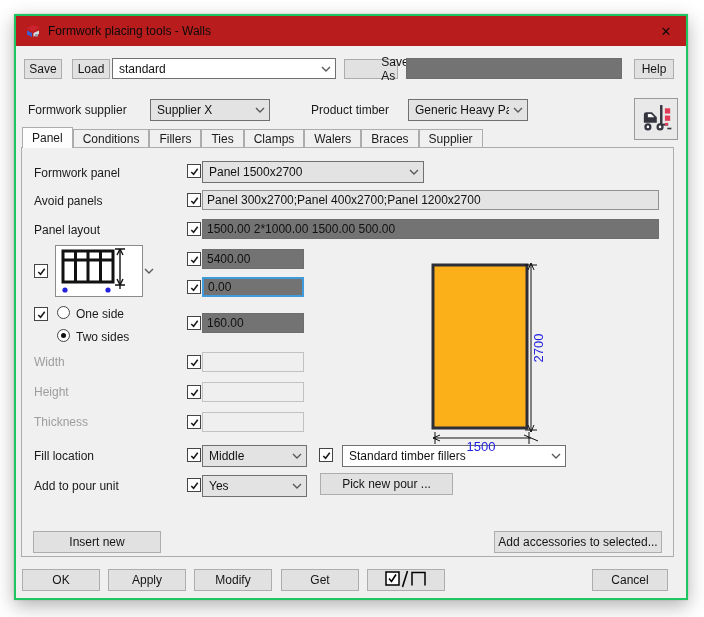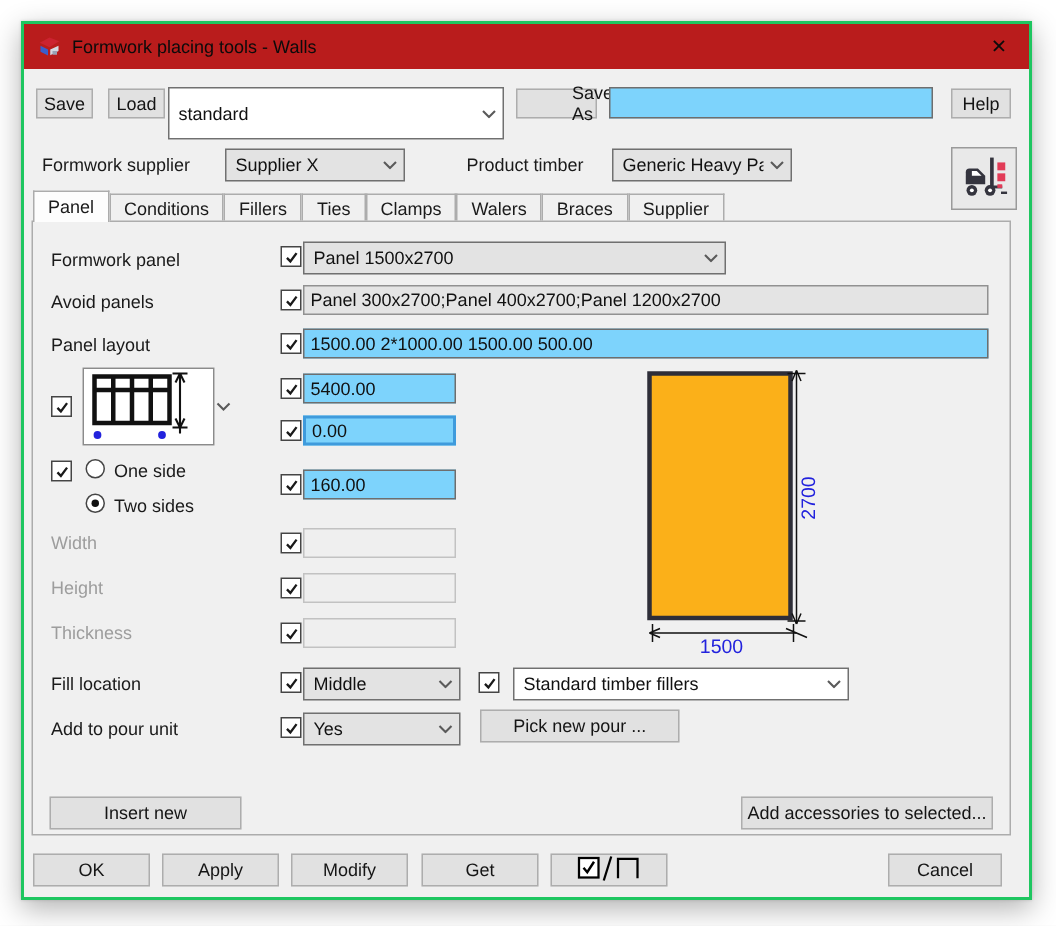--- a/index.html
+++ b/index.html
@@ -21,21 +21,21 @@
   
   .btn { position:absolute; height:20px; background:#e1e1e1; border:1px solid #adadad;
     display:flex; align-items:center; justify-content:center; font-size:12px; color:#151515; }
   .btn.tall { height:22px; }
   .combo { position:absolute; height:22px; border:1px solid #707070; background:#e3e3e3;
     display:flex; align-items:center; padding:0 4px 0 6px; overflow:hidden; }
   .combo.white { background:#ffffff; }
   .combo-text { flex:1; white-space:nowrap; overflow:hidden; }
   .chev { flex:0 0 auto; margin-left:4px; display:flex; align-items:center; }
   .chev svg { stroke:#5a5a5a; fill:none; stroke-width:1.4; }
-  .tin { position:absolute; height:20px; border:1px solid #6e6e6e; background:#7dd3fc;
+  .tin { position:absolute; height:20px; border:1px solid #6e6e6e; background:#737373;
     font-family:"Liberation Sans","DejaVu Sans",sans-serif; font-size:12px; padding:0 4px; color:#111; }
   .tin.ro { background:#e4e4e4; border-color:#919191; }
   .tin.dis { background:#efefef; border-color:#c2c2c2; }
   .tin.focus { border:2px solid #3f9bdc; }
   .lbl { position:absolute; color:#1a1a1a; white-space:nowrap; }
   .lbl.dis { color:#9d9d9d; }
 
   .cb { position:absolute; width:14px; height:14px; background:#fff; border:1px solid #454545;
     display:flex; align-items:center; justify-content:center; }
   .cb svg { width:11px; height:11px; stroke:#1a1a1a; stroke-width:1.7; fill:none; }
@@ -73,21 +73,21 @@
         <path d="M8.5 10 L14 7.5 L14 11 L8.5 13.8 Z" fill="#d4d9e2"></path>
         <path d="M10 11 h3 v2.5 h-3 z" fill="#9aa3b5"></path>
       </svg>
     </span>
     <span class="title">Formwork placing tools - Walls</span>
     <span class="close">✕</span>
   </div>
 
   <div class="btn" style="left:8px;top:43px;width:38px;">Save</div>
   <div class="btn" style="left:56px;top:43px;width:38px;">Load</div>
-  <div class="combo white" style="left:96px;top:42px;width:224px;height:35px;">
+  <div class="combo white" style="left:96px;top:42px;width:224px;height:21px;">
     <span class="combo-text">standard</span>
     <span class="chev">
         <svg width="10" height="6" viewBox="0 0 10 6">
           <polyline points="1,1 5,5 9,1"></polyline>
         </svg>
       </span>
   </div>
   <div class="btn" style="left:328px;top:43px;width:54px;padding-left:48px;">Save As</div>
   <input class="tin" style="left: 390px; top: 42px; width: 216px; height: 21px;" value="">
   <div class="btn" style="left:618px;top:43px;width:40px;">Help</div>
@@ -142,21 +142,21 @@
   </div>
 
   <div class="tabpage"></div>
 
   <span class="lbl" style="left:18px;top:150px;z-index:2;">Formwork panel</span>
   <span class="cb" style="left:171px;top:148px;z-index:2;">
       <svg viewBox="0 0 12 12">
         <polyline points="2.5,6.5 5,9 9.5,3"></polyline>
       </svg>
     </span>
-  <div class="combo" style="left:186px;top:145px;width:282px;z-index:2;">
+  <div class="combo" style="left:186px;top:145px;width:222px;z-index:2;">
     <span class="combo-text">Panel 1500x2700</span>
     <span class="chev">
         <svg width="10" height="6" viewBox="0 0 10 6">
           <polyline points="1,1 5,5 9,1"></polyline>
         </svg>
       </span>
   </div>
 
   <span class="lbl" style="left:18px;top:178px;z-index:2;">Avoid panels</span>
   <span class="cb" style="left:171px;top:177px;z-index:2;">
@@ -293,21 +293,21 @@
   <div class="combo" style="left:186px;top:459px;width:105px;z-index:2;">
     <span class="combo-text">Yes</span>
     <span class="chev">
         <svg width="10" height="6" viewBox="0 0 10 6">
           <polyline points="1,1 5,5 9,1"></polyline>
         </svg>
       </span>
   </div>
   <div class="btn tall" style="left:304px;top:457px;width:133px;z-index:2;">Pick new pour ...</div>
 
-  <div class="abs" style="left:407px;top:228px;width:150px;height:192px;z-index:2;">
+  <div class="abs" style="left:407px;top:244px;width:150px;height:192px;z-index:2;">
     <svg width="150" height="192" viewBox="0 0 150 192">
       <rect x="10" y="5" width="94" height="163" stroke="#2e2e38" stroke-width="3" fill="#FBB019"></rect>
       <line x1="108" y1="3" x2="108" y2="172" stroke="#111" stroke-width="1"></line>
       <path d="M108,3 l-3,7 M108,3 l3,7 M102,5 h12 M108,172 l-3,-7 M108,172 l3,-7 M102,170 h12" stroke="#111" stroke-width="1" fill="none"></path>
       <line x1="10" y1="178" x2="108" y2="178" stroke="#111" stroke-width="1"></line>
       <path d="M10,178 l7,-3 M10,178 l7,3 M12,172 v12 M108,178 l-7,-3 M108,178 l7,3 M106,172 v12" stroke="#111" stroke-width="1" fill="none"></path>
       <text x="120" y="88" font-size="13" fill="#2222dd" text-anchor="middle" transform="rotate(-90 120 88)">2700</text>
       <text x="58" y="191" font-size="13" fill="#2222dd" text-anchor="middle">1500</text>
     </svg>
   </div>

